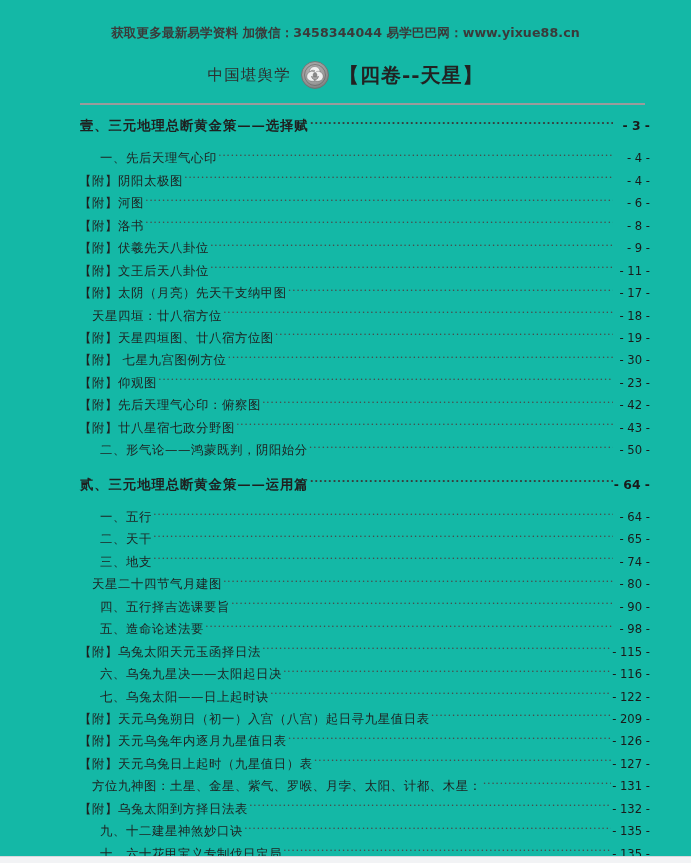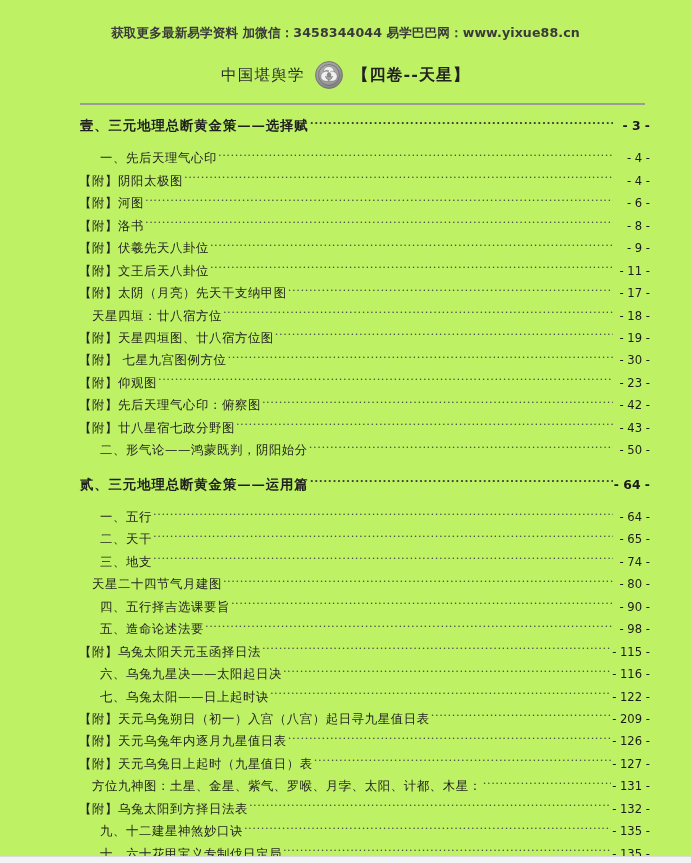--- a/index.html
+++ b/index.html
@@ -15,21 +15,21 @@
     position: relative;
     color: #1a1a1a;
   }
 
   
   .page {
     position: absolute;
     left: 0; top: 0;
     width: 691px;
     height: 863px;
-    background: #bef264;
+    background: #14b8a6;
     overflow: hidden;
   }
 
   
   .promo-bar {
     position: absolute;
     left: 0;
     top: 25px;
     width: 691px;
     text-align: center;
@@ -55,21 +55,21 @@
   }
   .title-text {
     font-family: "DejaVu Serif", serif;
     font-size: 15.5px;
     font-weight: normal;
     color: #2e2e2e;
     letter-spacing: 1.2px;
   }
   .title-volume {
     font-family: "DejaVu Serif", serif;
-    font-size: 16px;
+    font-size: 20px;
     font-weight: bold;
     color: #222;
     letter-spacing: 1px;
   }
   .logo-emblem {
     width: 30px;
     height: 30px;
     position: relative;
     display: inline-block;
     flex: 0 0 auto;

